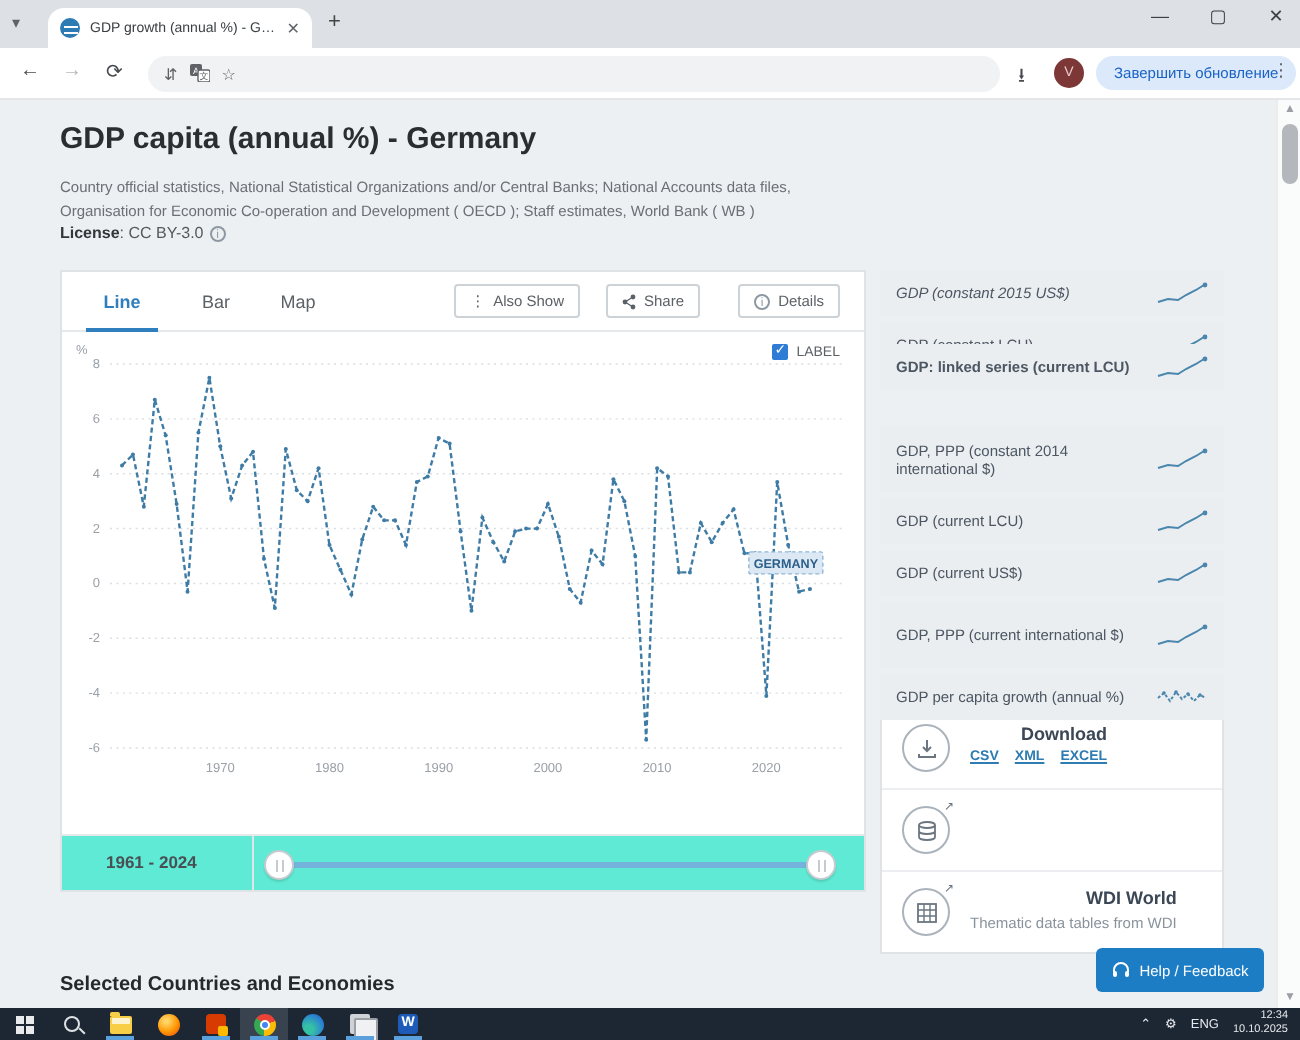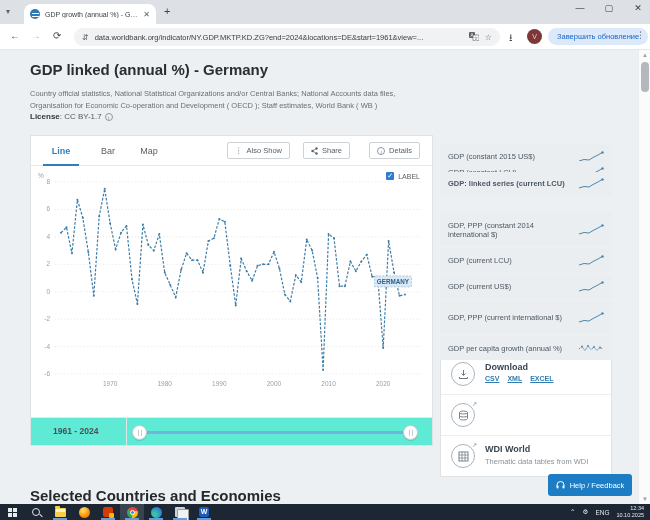--- a/index.html
+++ b/index.html
@@ -67,26 +67,26 @@
               padding:0 8px; gap:6px; cursor:pointer; }
   .rel-item span.lbl { font-size:7.5px; color:#4c5763; line-height:9px; flex:1; }
   .rel-item svg { flex:0 0 auto; }
 
   .dl-card { position:absolute; left:440px; top:303px; width:172px; background:#fff; border:1px solid #dfe3e6; }
   .dl-row { position:relative; display:flex; align-items:flex-start; gap:10px; padding:8px 10px; border-bottom:1px solid #eceef1; }
   .dl-row:last-child { border-bottom:none; }
   .dl-circle { width:24px; height:24px; border:1px solid #aab3bc; border-radius:50%; flex:0 0 auto;
                display:flex; align-items:center; justify-content:center; position:relative; }
   .ext-mark { position:absolute; right:-3px; top:-3px; font-size:6px; color:#6b7681; background:#fff; line-height:6px; }
-  .dl-title { font-size:9px; font-weight:bold; color:#3b4754; margin-bottom:3px; }
+  .dl-title { font-size:9px; font-weight:bold; color:#3b4754; margin-bottom:3px;text-align:right; }
   .dl-links { display:flex; gap:8px; }
   .dl-links a { font-size:7px; font-weight:bold; color:#2e7cb0; text-decoration:underline; cursor:pointer; }
   .dl-sub { font-size:7.5px; color:#8a939c; }
 
-  .selected-heading { position:absolute; left:30px; top:437px; font-size:15px; font-weight:bold; color:#26292c;text-align:center; }
+  .selected-heading { position:absolute; left:30px; top:437px; font-size:10px; font-weight:bold; color:#26292c;text-align:center; }
   .help-btn { position:absolute; left:548px; top:424px; width:84px; height:22px; background:#1d7dc4; border-radius:3px;
               color:#fff; font-size:7.5px; display:flex; align-items:center; justify-content:center; gap:5px; cursor:pointer; }
 
   
   .scrollbar { position:absolute; right:0; top:50px; width:12px; height:454px; background:#fafbfb; border-left:1px solid #ececec; }
   .sb-arrow { position:absolute; left:0; width:12px; height:10px; color:#9aa0a6; font-size:6px; text-align:center; line-height:10px; }
   .sb-thumb { position:absolute; left:2px; top:12px; width:8px; height:30px; background:#b4b8bc; border-radius:4px; }
 
   
   .taskbar { position:absolute; left:0; top:504px; width:650px; height:16px; background:#1d2633; display:flex; align-items:center; }
@@ -133,41 +133,40 @@
     </div>
   </div>
 
   <div class="toolbar">
     <span class="nav-ic" style="left:10px">←</span>
     <span class="nav-ic disabled" style="left:31px">→</span>
     <span class="nav-ic" style="left:53px">⟳</span>
   </div>
   <div class="omnibox">
     <span class="omni-ic">⇵</span>
-    <span class="omni-url">data.worldbank.org/indicator/NY.GDP.MKTP.KD.ZG?end=2024&amp;locations=DE&amp;start=1961&amp;view=...</span>
     <span class="omni-ic">
       <svg width="10" height="9" viewBox="0 0 10 9">
           <rect x="0" y="0" width="6" height="6" rx="1" fill="#5f6368"></rect>
           <text x="3" y="4.8" font-size="4.5" fill="#fff" text-anchor="middle">A</text>
           <rect x="4" y="3" width="6" height="6" rx="1" fill="#fff" stroke="#5f6368" stroke-width="0.7"></rect>
           <text x="7" y="7.6" font-size="4.5" fill="#5f6368" text-anchor="middle">文</text>
         </svg>
     </span>
     <span class="omni-ic">☆</span>
   </div>
   <span class="nav-ic" style="left:509px; top:30px">⭳</span>
   <div class="avatar">V</div>
   <div class="update-pill">Завершить обновление</div>
   <span class="kebab">⋮</span>
 
   <div class="page">
-    <div class="page-title">GDP linked (annual %) - Germany</div>
+    <div class="page-title">GDP capita (annual %) - Germany</div>
     <div class="page-sub" style="top:38px">Country official statistics, National Statistical Organizations and/or Central Banks; National Accounts data files,</div>
     <div class="page-sub" style="top:50px">Organisation for Economic Co-operation and Development ( OECD ); Staff estimates, World Bank ( WB )</div>
-    <div class="license-line"><b>License</b><span>: CC BY-1.7</span><span class="info-ic">i</span></div>
+    <div class="license-line"><b>License</b><span>: CC BY-3.0</span><span class="info-ic">i</span></div>
 
     <div class="chart-card">
       <div class="chart-tabs">
         <div class="ctab active" style="left:12px; width:36px">Line</div>
         <div class="ctab" style="left:62px; width:30px">Bar</div>
         <div class="ctab" style="left:102px; width:32px">Map</div>
         <div class="chart-btn" style="right:142px">
             <span>⋮</span>
             <span>Also Show</span>
           </div>
@@ -341,21 +340,21 @@
     <div class="selected-heading">Selected Countries and Economies</div>
 
     <div class="help-btn">
       <svg width="9" height="9" viewBox="0 0 9 9">
           <path d="M1 5 V4 A3.5 3.5 0 0 1 8 4 V5" fill="none" stroke="#fff" stroke-width="1"></path>
           <rect x="0.5" y="4.5" width="2" height="3" rx="1" fill="#fff"></rect>
           <rect x="6.5" y="4.5" width="2" height="3" rx="1" fill="#fff"></rect>
         </svg>
       <span>Help / Feedback</span>
     </div>
-  <div class="rel-item" style="top: 95px; height: 23px;">
+  <div class="rel-item" style="top: 85px; height: 23px; font-style: italic;">
         <span class="lbl">GDP (constant 2015 US$)</span>
         <svg width="26" height="13">
           <polyline points="1,11 6,9.5 11,10 15,7.5 20,5 24,2.5" fill="none" stroke="#4a86ae" stroke-width="1"></polyline>
           <circle cx="24.5" cy="2.5" r="1.2" fill="#4a86ae"></circle>
         </svg>
       </div>
       <div class="rel-item" style="top: 111px; height: 23px; gap: 30px;">
         <span class="lbl">GDP (constant LCU)</span>
         <svg width="26" height="13">
           <polyline points="1,11 6,9.5 11,10 15,7.5 20,5 24,2.5" fill="none" stroke="#4a86ae" stroke-width="1"></polyline>

